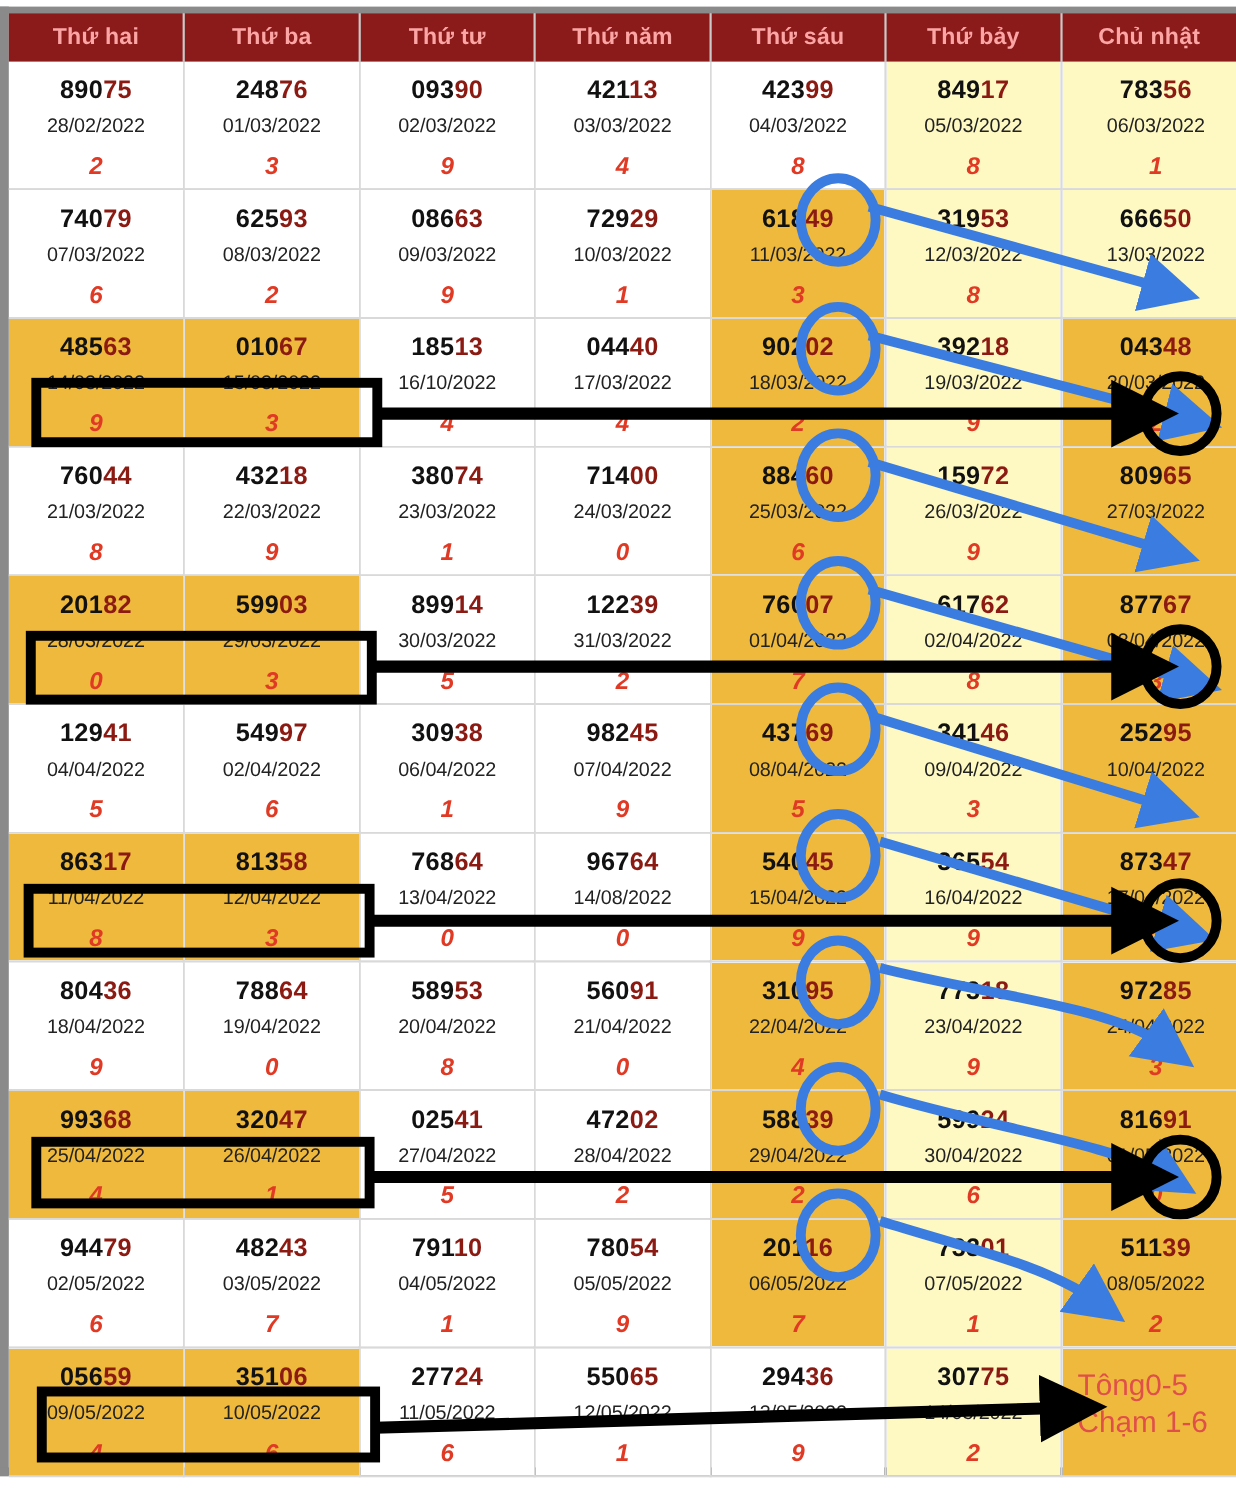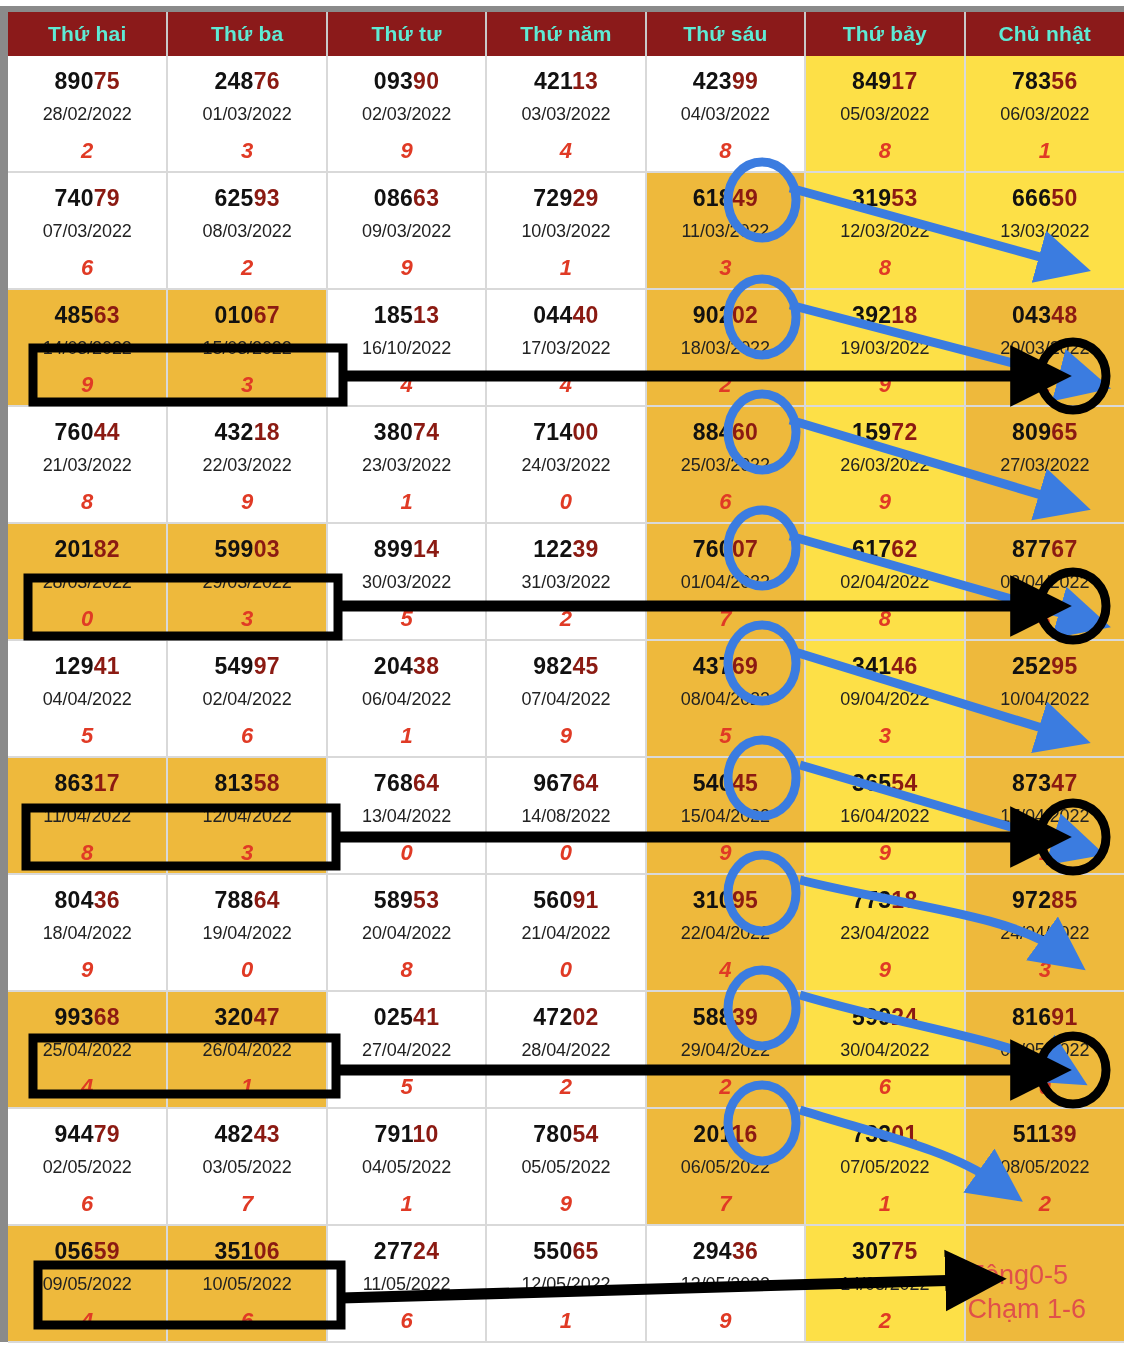--- a/index.html
+++ b/index.html
@@ -8,38 +8,38 @@
 
   
   #frame{position:absolute;left:0;top:6px;width:1124px;height:1336px;
          border-top:6px solid #8a8a8a;border-bottom:8px solid #8a8a8a;box-sizing:border-box;}
   #leftrail{position:absolute;left:0;top:6px;width:8px;height:1336px;background:#8a8a8a;}
 
   table.grid{position:absolute;left:8px;top:12px;border-collapse:collapse;
              table-layout:fixed;width:1116px;}
   table.grid th, table.grid td{padding:0;margin:0;}
 
-  th.hd{background:#8B1A1A;color:#5eead4;font-size:21px;font-weight:bold;
+  th.hd{background:#8B1A1A;color:#fca5a5;font-size:21px;font-weight:bold;
         height:44px;text-align:center;border-right:2px solid #c9c9c9;
         letter-spacing:.2px;}
   th.hd:last-child{border-right:none;}
 
   td.cell{height:115px;vertical-align:top;text-align:center;
           border-right:2px solid #d9d9d9;border-bottom:2px solid #d9d9d9;
           background:#ffffff;position:relative;}
-  td.cell:last-child{border-right:none;}
+  td.cell:last-child{border-right:none;padding-left:12px;}
   td.bg-orange{background:#EEB93C;}
-  td.bg-green{background:#fde047;}
+  td.bg-green{background:#fef9c3;}
 
   .num{font-size:23px;font-weight:bold;color:#111111;margin-top:12px;letter-spacing:.3px;}
   .num .tail{color:#8B1A12;}
   .date{font-size:18px;color:#222222;margin-top:9px;letter-spacing:-.1px;}
   .sum{font-size:22px;font-weight:bold;font-style:italic;color:#E03A25;margin-top:13px;}
   .note{color:#E0504A;font-size:27px;line-height:34px;font-weight:normal;
-        text-align:left;margin-top:32px;white-space:nowrap;padding-left:2px;}
+        text-align:left;margin-top:16px;white-space:nowrap;padding-left:2px;}
 
   
   #overlay{position:absolute;left:0;top:0;width:1124px;height:1356px;pointer-events:none;}
 </style>
 </head>
 <body>
 
 <div id="stage">
   <div id="leftrail"></div>
   <div id="frame"></div>
@@ -247,21 +247,21 @@
             <div class="num"><span>129</span><span class="tail">41</span></div>
             <div class="date">04/04/2022</div>
             <div class="sum">5</div>
           </td>
           <td class="cell">
             <div class="num"><span>549</span><span class="tail">97</span></div>
             <div class="date">02/04/2022</div>
             <div class="sum">6</div>
           </td>
           <td class="cell">
-            <div class="num"><span>204</span><span class="tail">38</span></div>
+            <div class="num"><span>309</span><span class="tail">38</span></div>
             <div class="date">06/04/2022</div>
             <div class="sum">1</div>
           </td>
           <td class="cell">
             <div class="num"><span>982</span><span class="tail">45</span></div>
             <div class="date">07/04/2022</div>
             <div class="sum">9</div>
           </td>
           <td class="cell bg-orange">
             <div class="num"><span>437</span><span class="tail">69</span></div>

